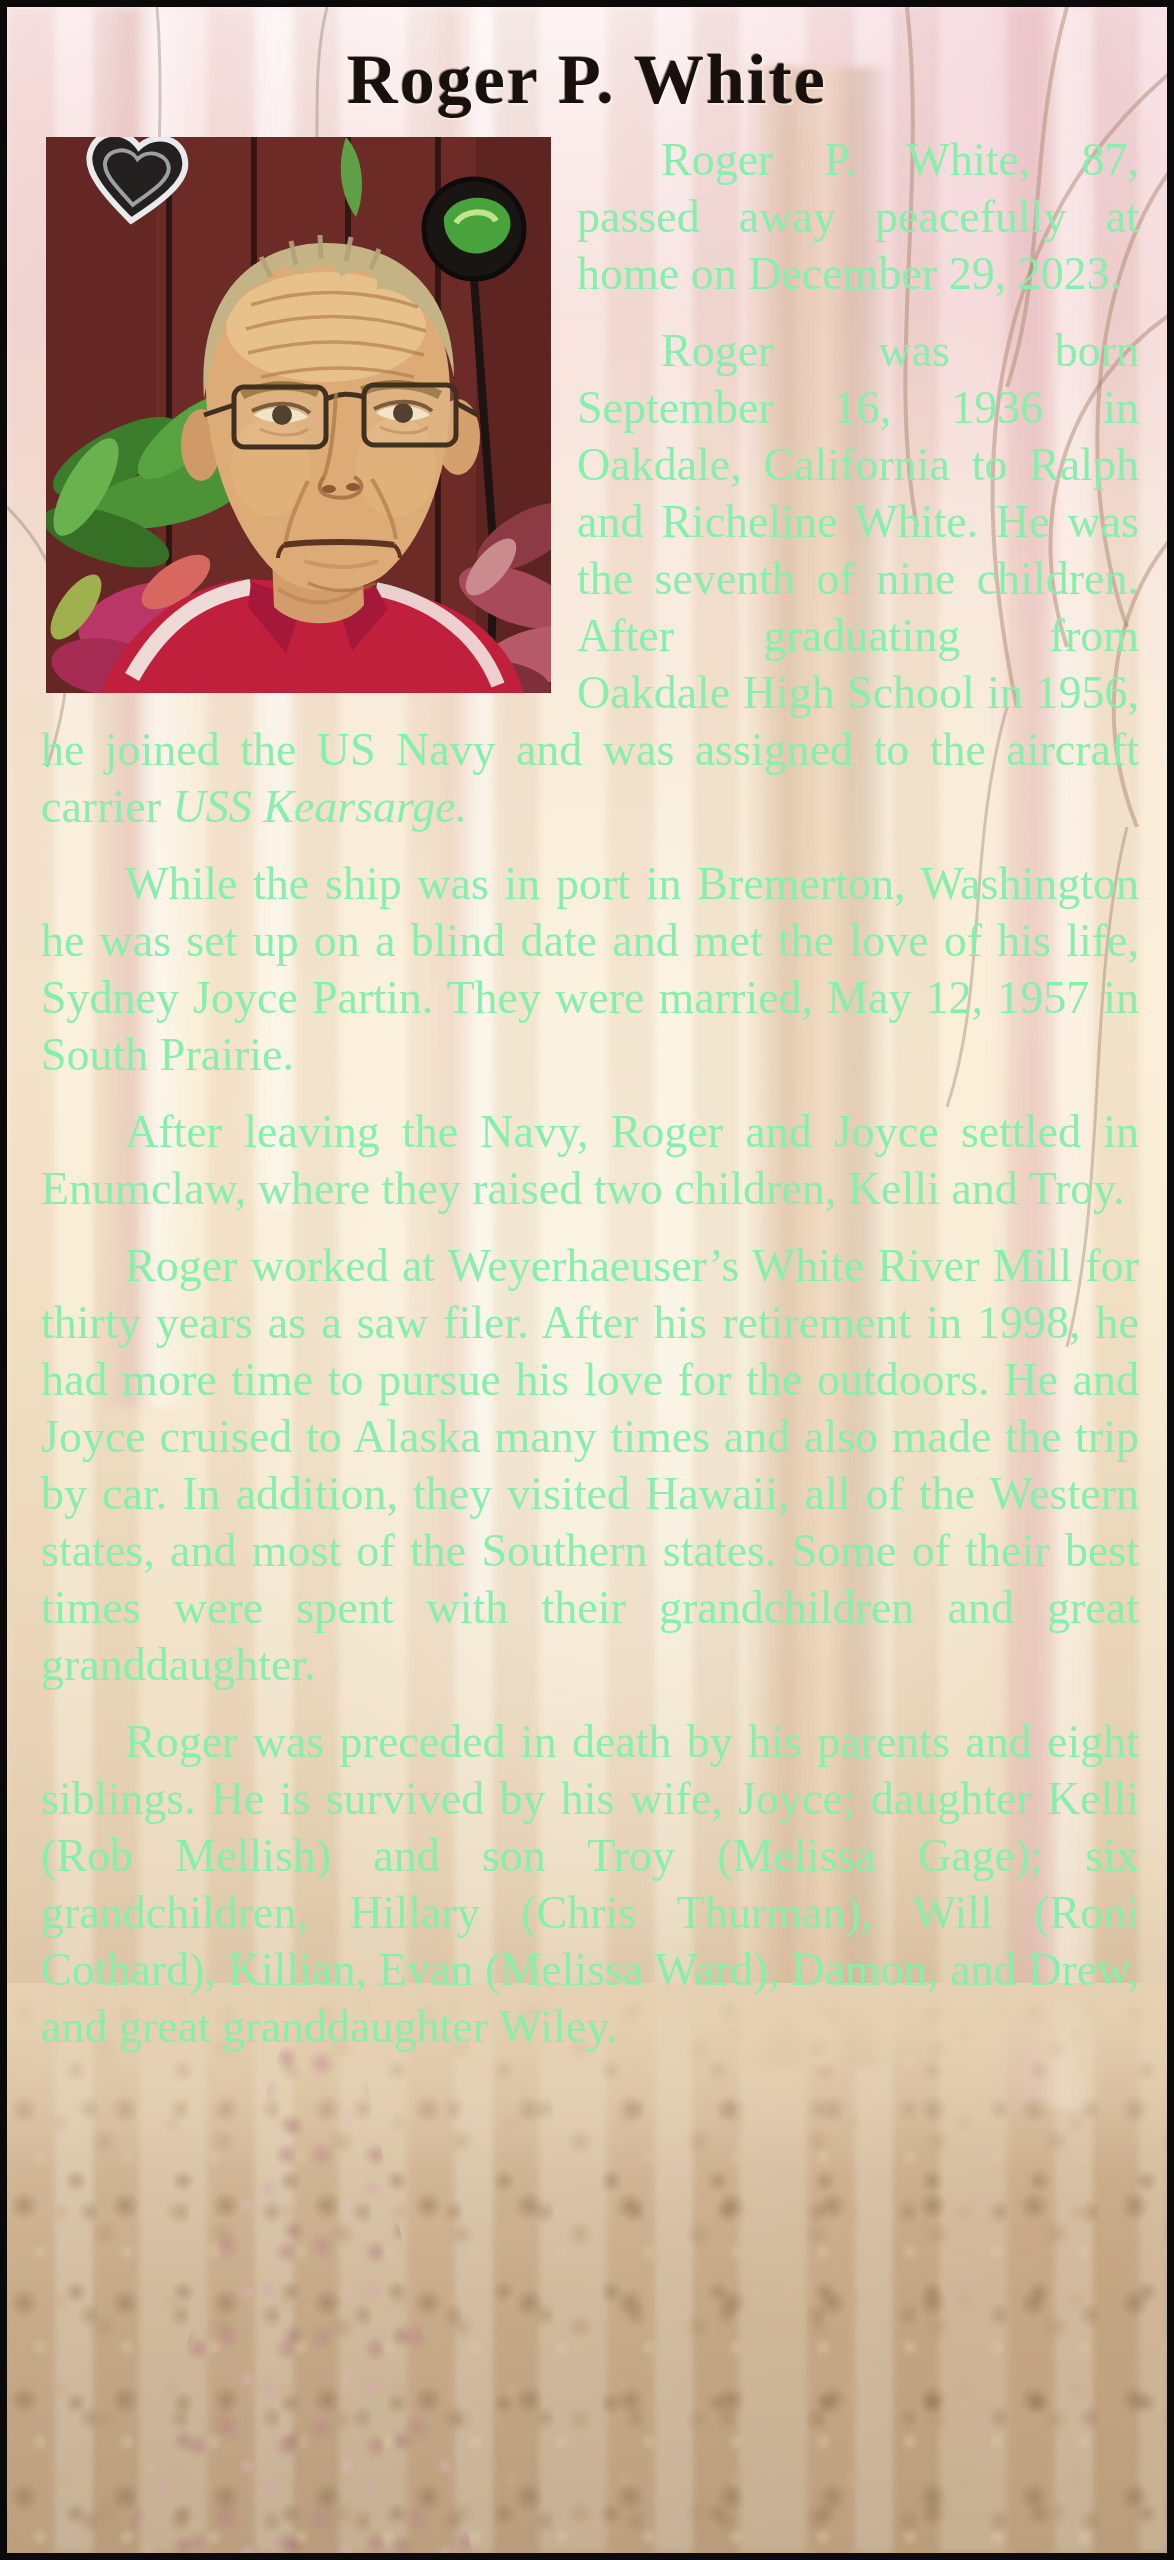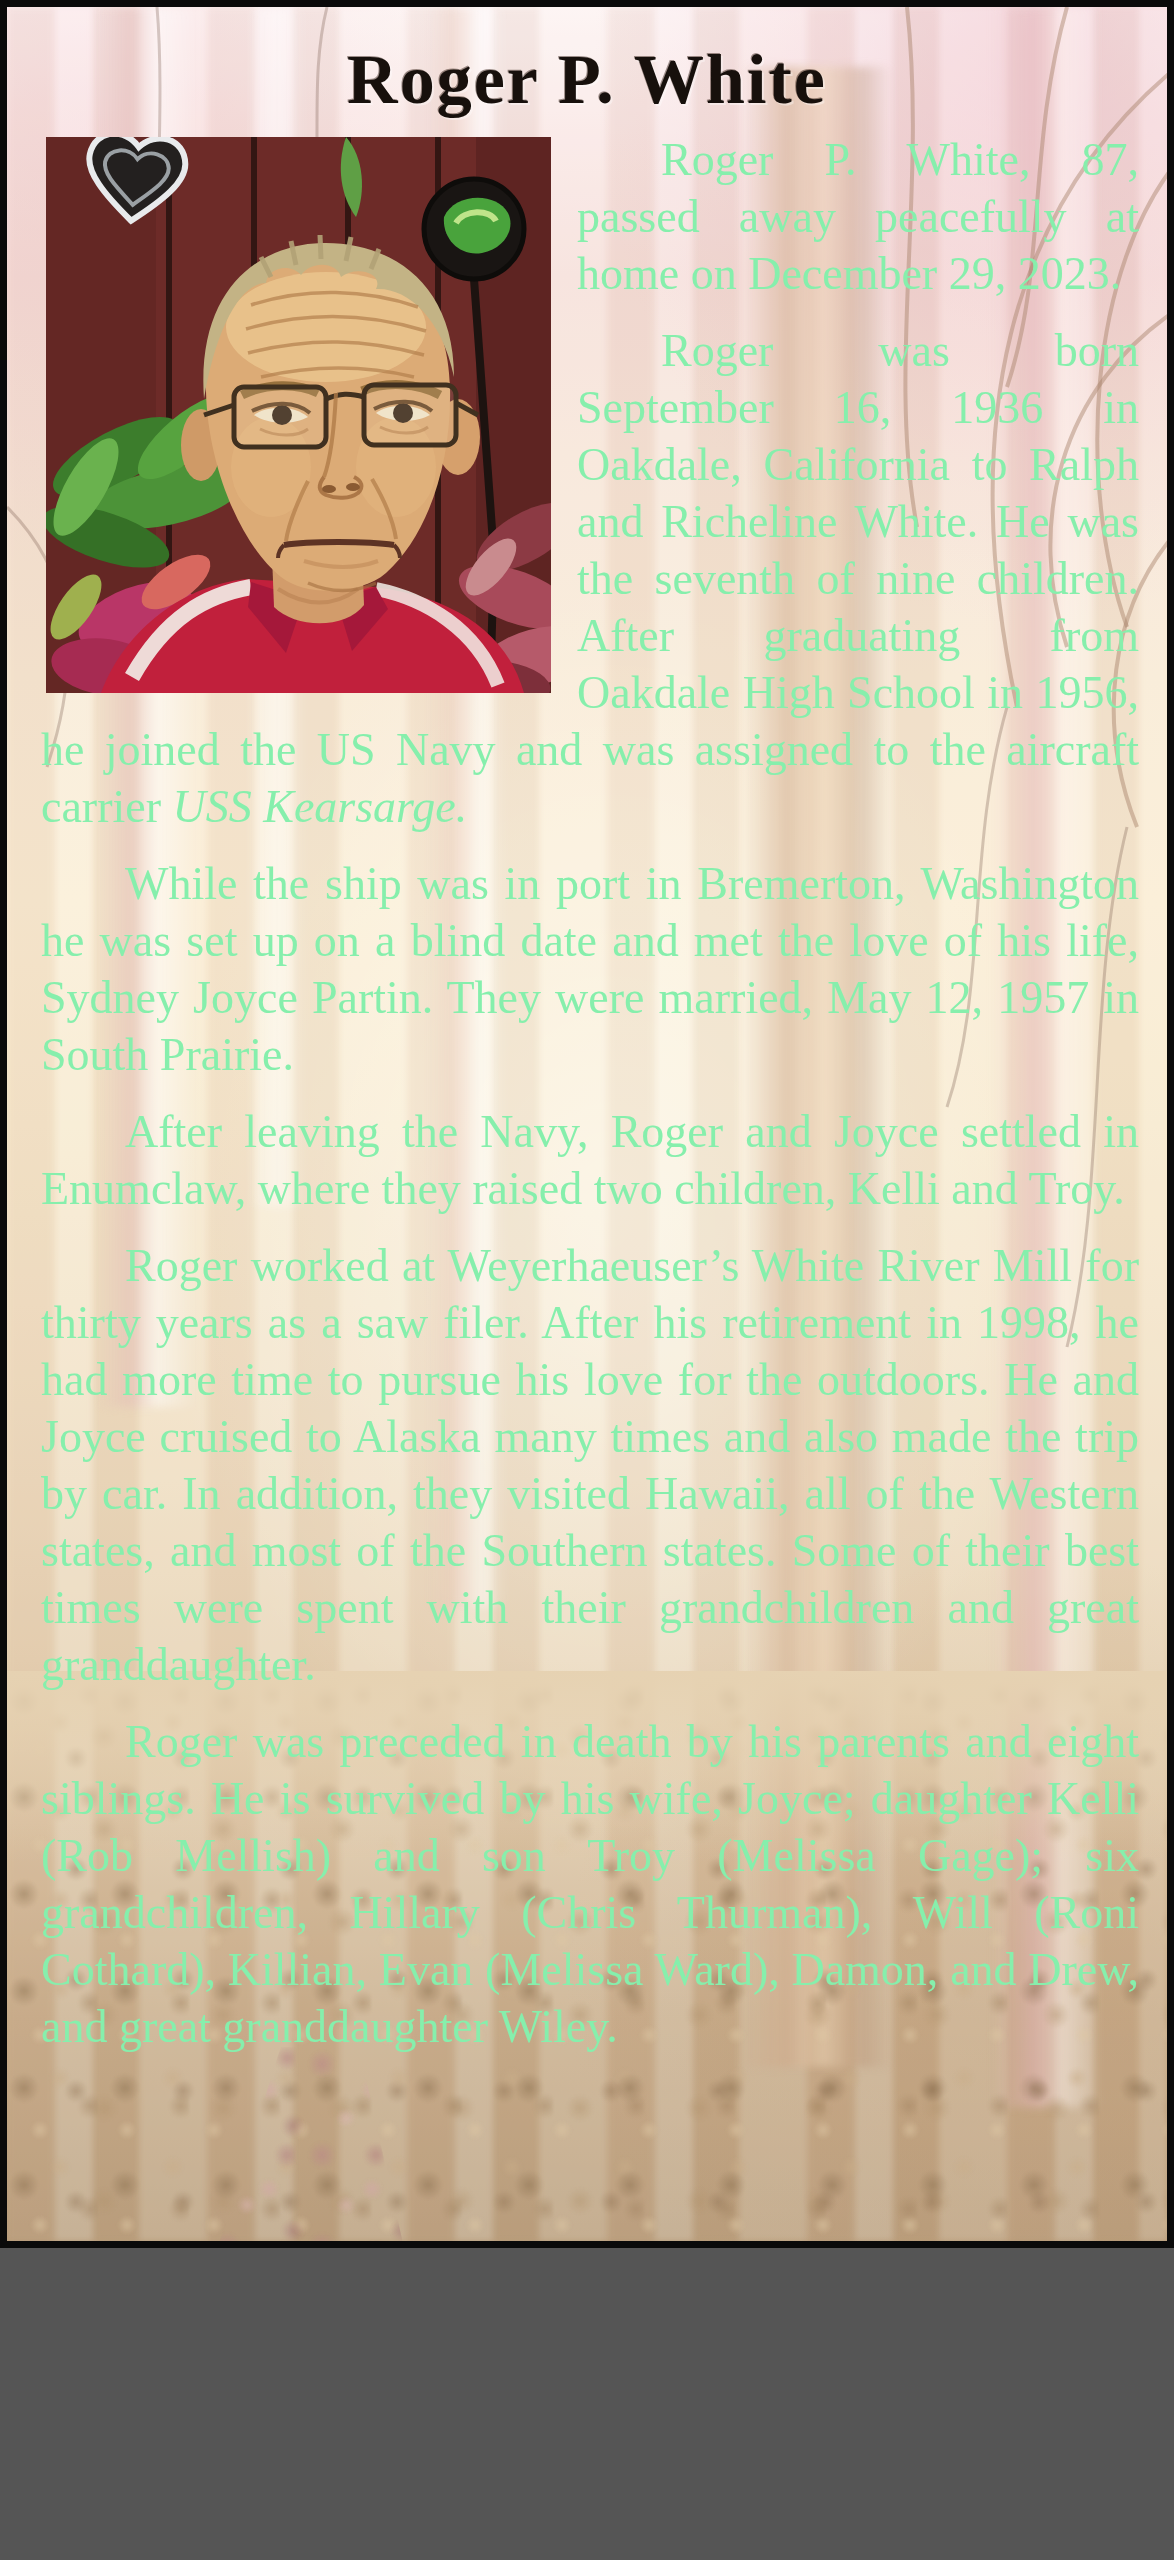--- a/index.html
+++ b/index.html
@@ -1,18 +1,18 @@
 <!DOCTYPE html>
 <html><head>
 <meta charset="utf-8">
 <style>
   html,body{margin:0;padding:0;background:#555;}
   .page{
     position:relative;
-    width:1174px;height:2248px;
+    width:1174px;height:2560px;
     box-sizing:border-box;
     border:7px solid #0a0a0a;
     overflow:hidden;
     font-family:"Liberation Serif","DejaVu Serif",serif;
   }
   
   .bg-base{
     position:absolute;inset:0;
     background:linear-gradient(180deg,
       #fdf4f4 0%,#f9e7e6 6%,#f6dfda 12%,#f7e5d8 20%,#f8ead4 30%,

